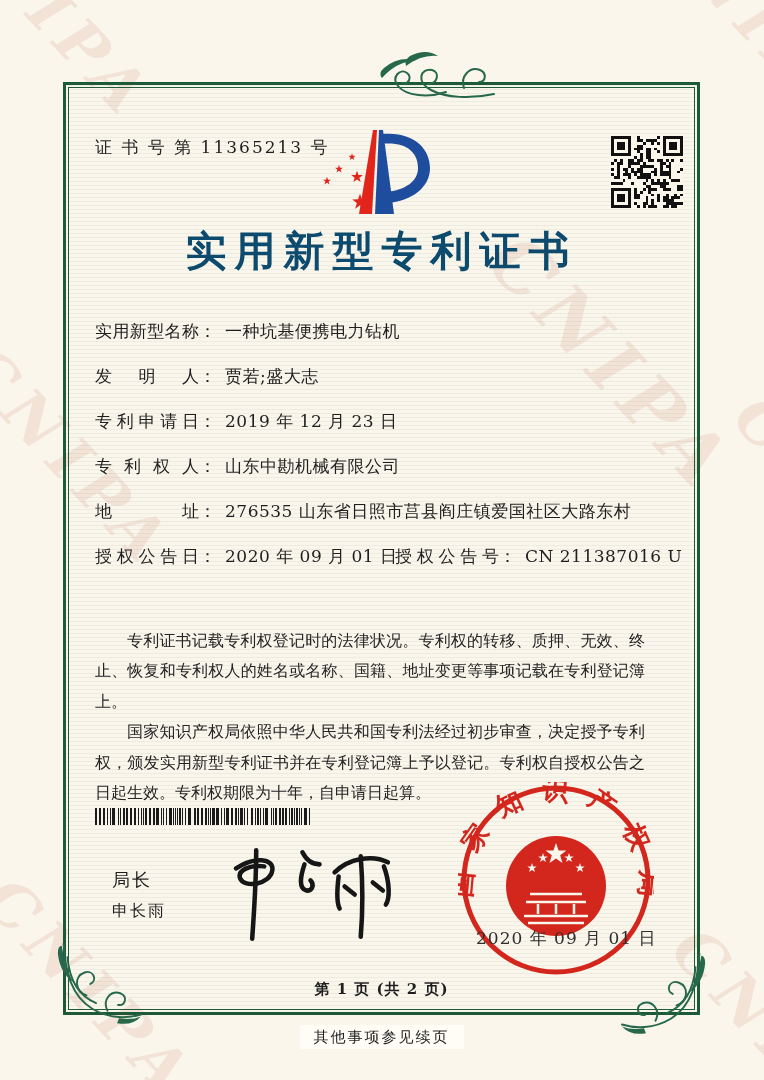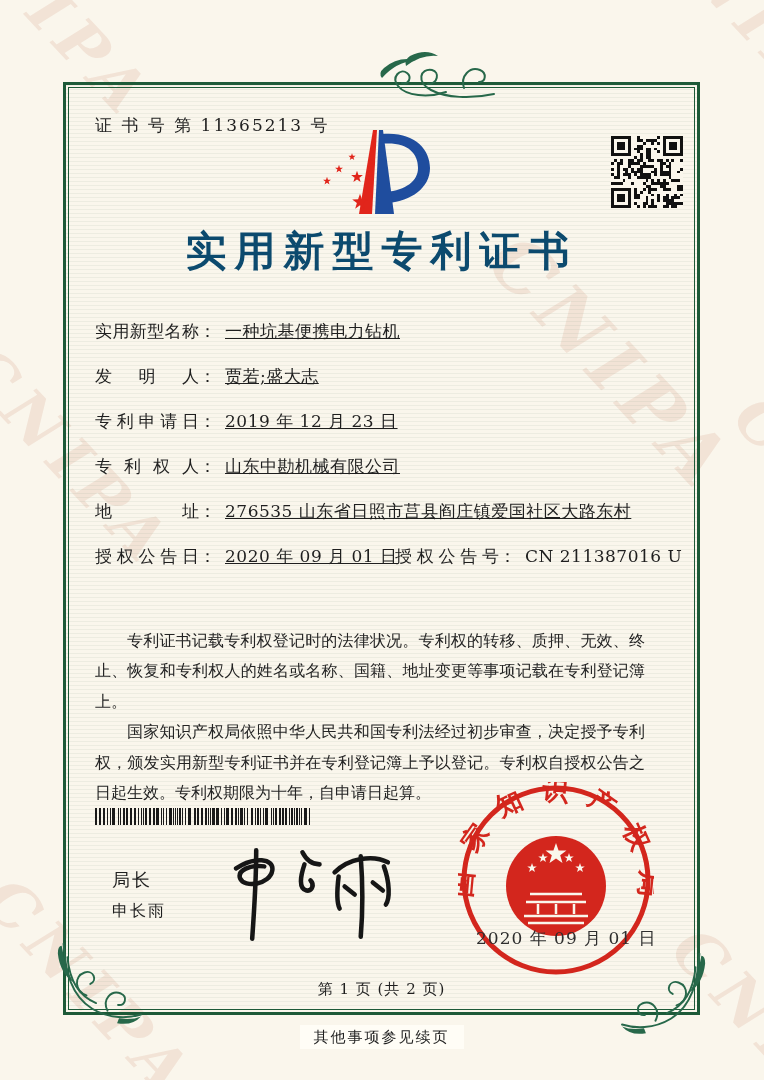--- a/index.html
+++ b/index.html
@@ -20,29 +20,29 @@
     position:absolute;left:63px;top:82px;width:631px;height:927px;
     border:3px solid #1d5a38;
     background:repeating-linear-gradient(180deg,
       rgba(120,150,125,0.10) 0px, rgba(120,150,125,0.10) 1px,
       rgba(0,0,0,0) 1px, rgba(0,0,0,0) 4px);
   }
   #frame-inner{
     position:absolute;inset:2px;border:1px solid #1d5a38;
   }
   
-  #cert-no{position:absolute;left:95px;top:114px;font-size:17px;letter-spacing:2px;}
+  #cert-no{position:absolute;left:95px;top:136px;font-size:17px;letter-spacing:2px;}
   #logo{position:absolute;left:316px;top:124px;width:124px;height:96px;}
   #qr{position:absolute;left:611px;top:136px;width:72px;height:72px;}
   #title{
     position:absolute;left:63px;top:224px;width:637px;text-align:center;
     font-size:41px;font-weight:bold;letter-spacing:8px;color:#0c4a6e;
   }
   
-  #fields{position:absolute;left:95px;top:320px;width:560px;text-decoration:underline;}
+  #fields{position:absolute;left:95px;top:320px;width:560px;}
   .frow{height:22px;margin-bottom:23px;font-size:17px;white-space:nowrap;}
   .flabel{
     display:inline-block;width:104px;text-align:justify;text-align-last:justify;
     vertical-align:bottom;
   }
   .fcolon{display:inline-block;margin-right:9px;}
   .fvalue{letter-spacing:0.5px;}
   #grant-no-pair{position:absolute;left:300px;top:0;}
   .grow{position:relative;}
   
@@ -59,21 +59,21 @@
   #signature{position:absolute;left:216px;top:838px;width:196px;height:106px;}
   
   #seal{position:absolute;left:458px;top:782px;width:196px;height:196px;}
   #seal-date{
     position:absolute;left:476px;top:927px;font-size:17px;color:#2e2e2e;
     letter-spacing:1px;white-space:nowrap;
   }
   
   #page-info{
     position:absolute;left:63px;top:980px;width:637px;text-align:center;
-    font-size:15px;letter-spacing:1px;
+    font-size:15px;letter-spacing:1px;font-weight:bold;
   }
   #continuation-note{
     position:absolute;left:63px;top:1028px;width:637px;text-align:center;font-size:15px;
   }
   #continuation-note span{background:#fffdf6;padding:3px 14px;letter-spacing:2px;}
   
   .orn{position:absolute;pointer-events:none;}
   #orn-top{left:376px;top:44px;width:120px;height:60px;}
   #orn-bl{left:50px;top:940px;width:95px;height:86px;}
   #orn-br{left:618px;top:950px;width:95px;height:86px;transform:scaleX(-1);}

